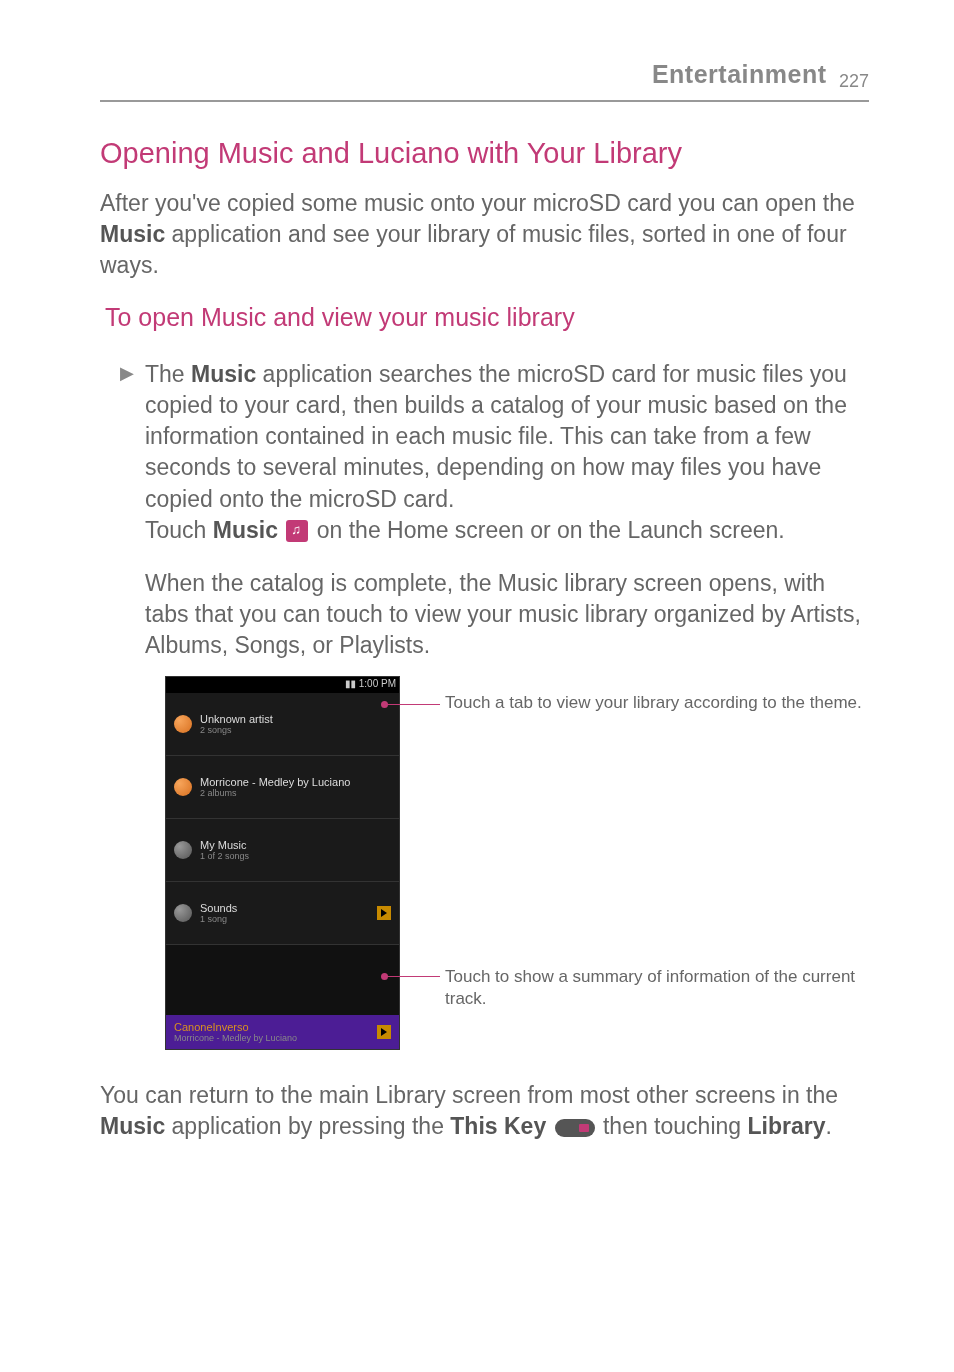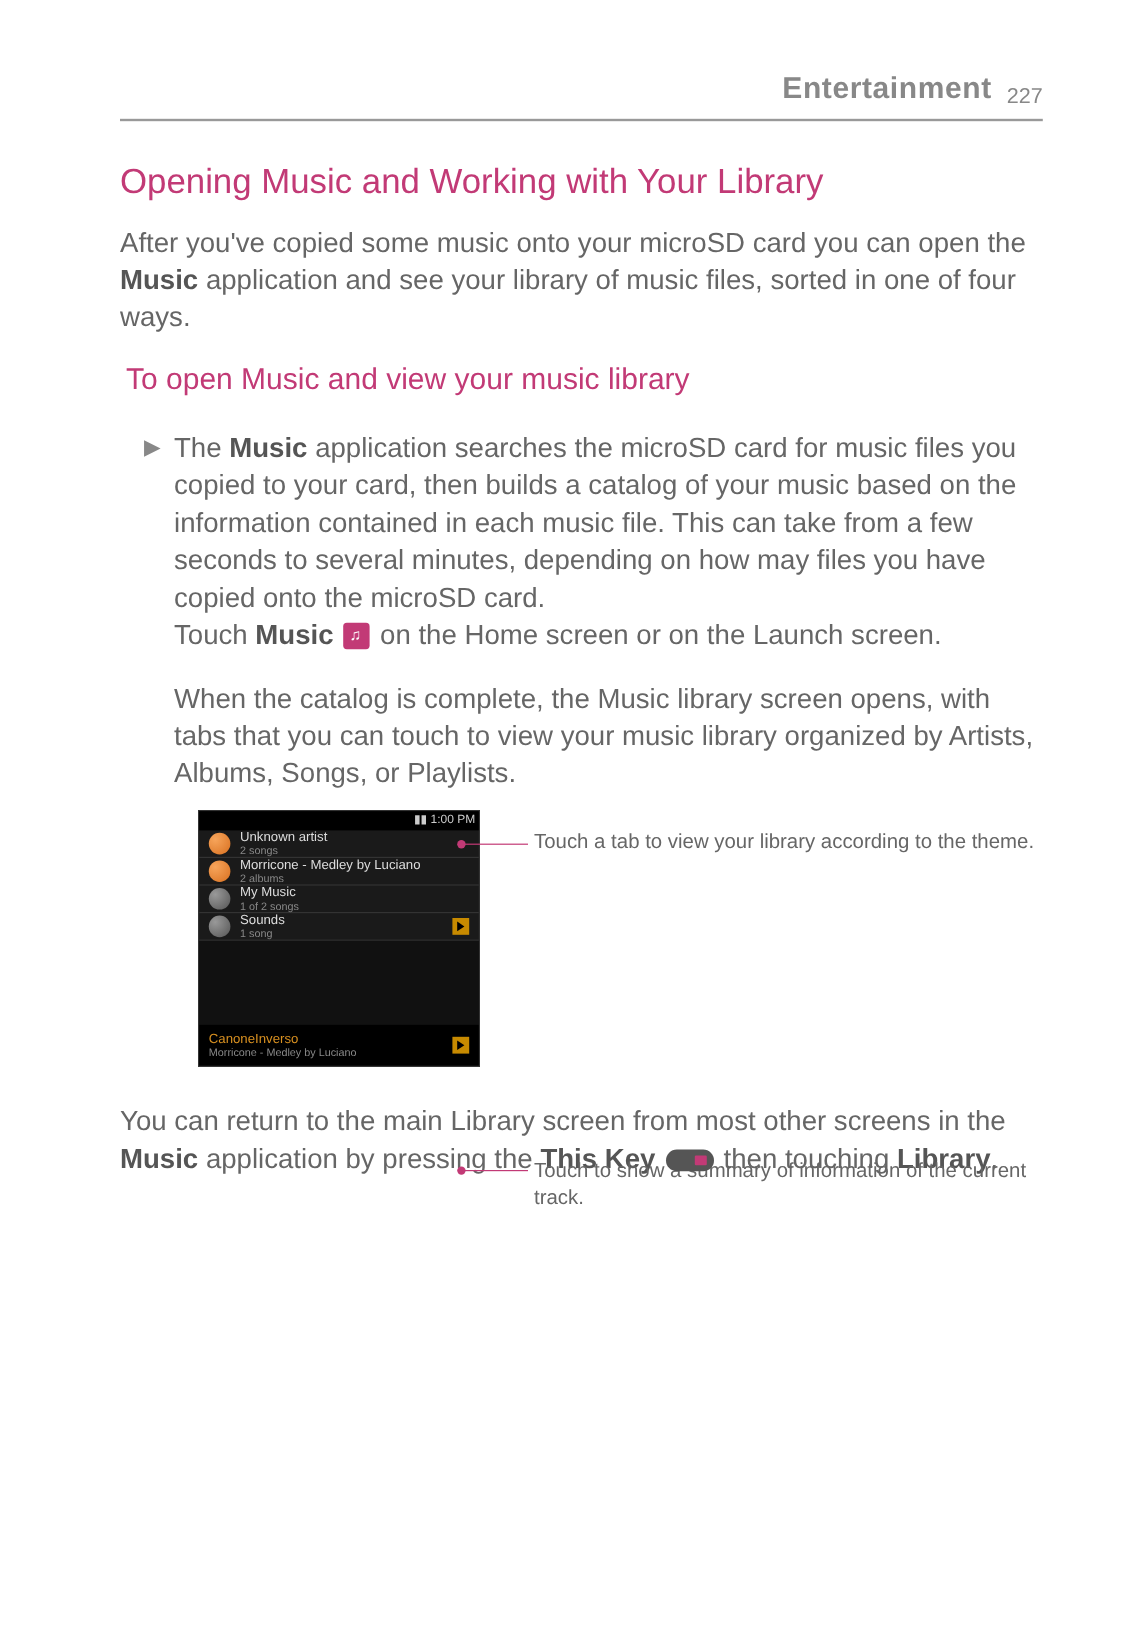--- a/index.html
+++ b/index.html
@@ -135,21 +135,21 @@
       border-radius: 2px;
     }
     .tab-label {
       font-size: 8px;
       color: #aaa;
     }
     .tab-active .tab-label { color: #ddd; }
     .list-row {
       display: flex;
       align-items: center;
-      padding: 0 8px;
+      padding: 20px 8px;
       border-bottom: 1px solid #333;
     }
     .list-icon {
       width: 18px;
       height: 18px;
       border-radius: 50%;
       margin-right: 8px;
       flex-shrink: 0;
     }
     .list-icon.orange { background: radial-gradient(circle at 30% 30%, #f7a55b, #d87020); }
@@ -178,21 +178,21 @@
       border-bottom: 4px solid transparent;
     }
     .phone-blank {
       height: 70px;
       background: #111;
     }
     .now-playing {
       display: flex;
       align-items: center;
       padding: 6px 8px;
-      background: #000000;
+      background: #4c1d95;
     }
     .np-text .t1 {
       font-size: 11px;
       color: #d89020;
     }
     .np-text .t2 {
       font-size: 9px;
       color: #888;
     }
     .callouts {
@@ -242,21 +242,21 @@
     }
   </style>
 </head>
 <body>
 
 <div class="header-line">
   <span class="section-name">Entertainment</span>
   <span class="page-number">227</span>
 </div>
 
-<h1 class="main-heading">Opening Music and Working with Your Library</h1>
+<h1 class="main-heading">Opening Music and Luciano with Your Library</h1>
 
 <p class="body">
   <span>After you've copied some music onto your microSD card you can open the </span><b>Music</b><span> application and see your library of music files, sorted in one of four ways.</span>
 </p>
 
 <h2 class="sub-heading">To open Music and view your music library</h2>
 
 <div class="bullet-block">
   <span class="bullet-arrow">▶</span>
   <p class="bullet-text para-spaced">

